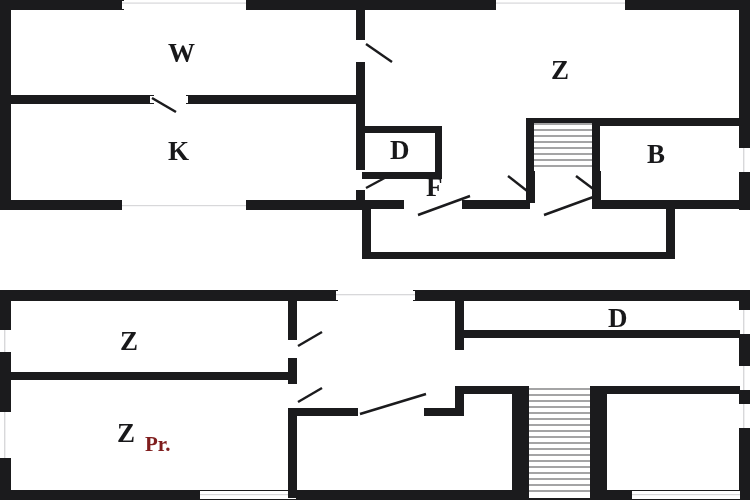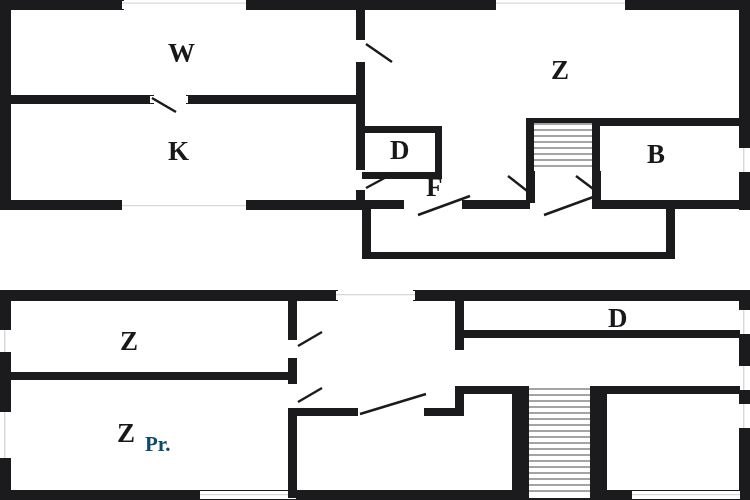--- a/index.html
+++ b/index.html
@@ -32,21 +32,21 @@
   }
   .lbl-big { font-size: 27px; }
   .lbl-pair { position: absolute; }
   .lbl-pair .a {
     position: absolute; left: 0; top: 0;
     font-size: 27px; font-weight: 700; color: #18181a;
     font-family: "Liberation Serif", serif; line-height: 1;
   }
   .lbl-pair .b {
     position: absolute; left: 28px; top: 14px;
-    font-size: 21px; font-weight: 700; color: #0c4a6e;
+    font-size: 21px; font-weight: 700; color: #7f1d1d;
     font-family: "Liberation Serif", serif; line-height: 1;
   }
 </style>
 </head>
 <body>
 
 <div id="stage">
 
   <svg class="plan" width="750" height="275" viewBox="0 0 750 275" style="top:0;left:0">
 

